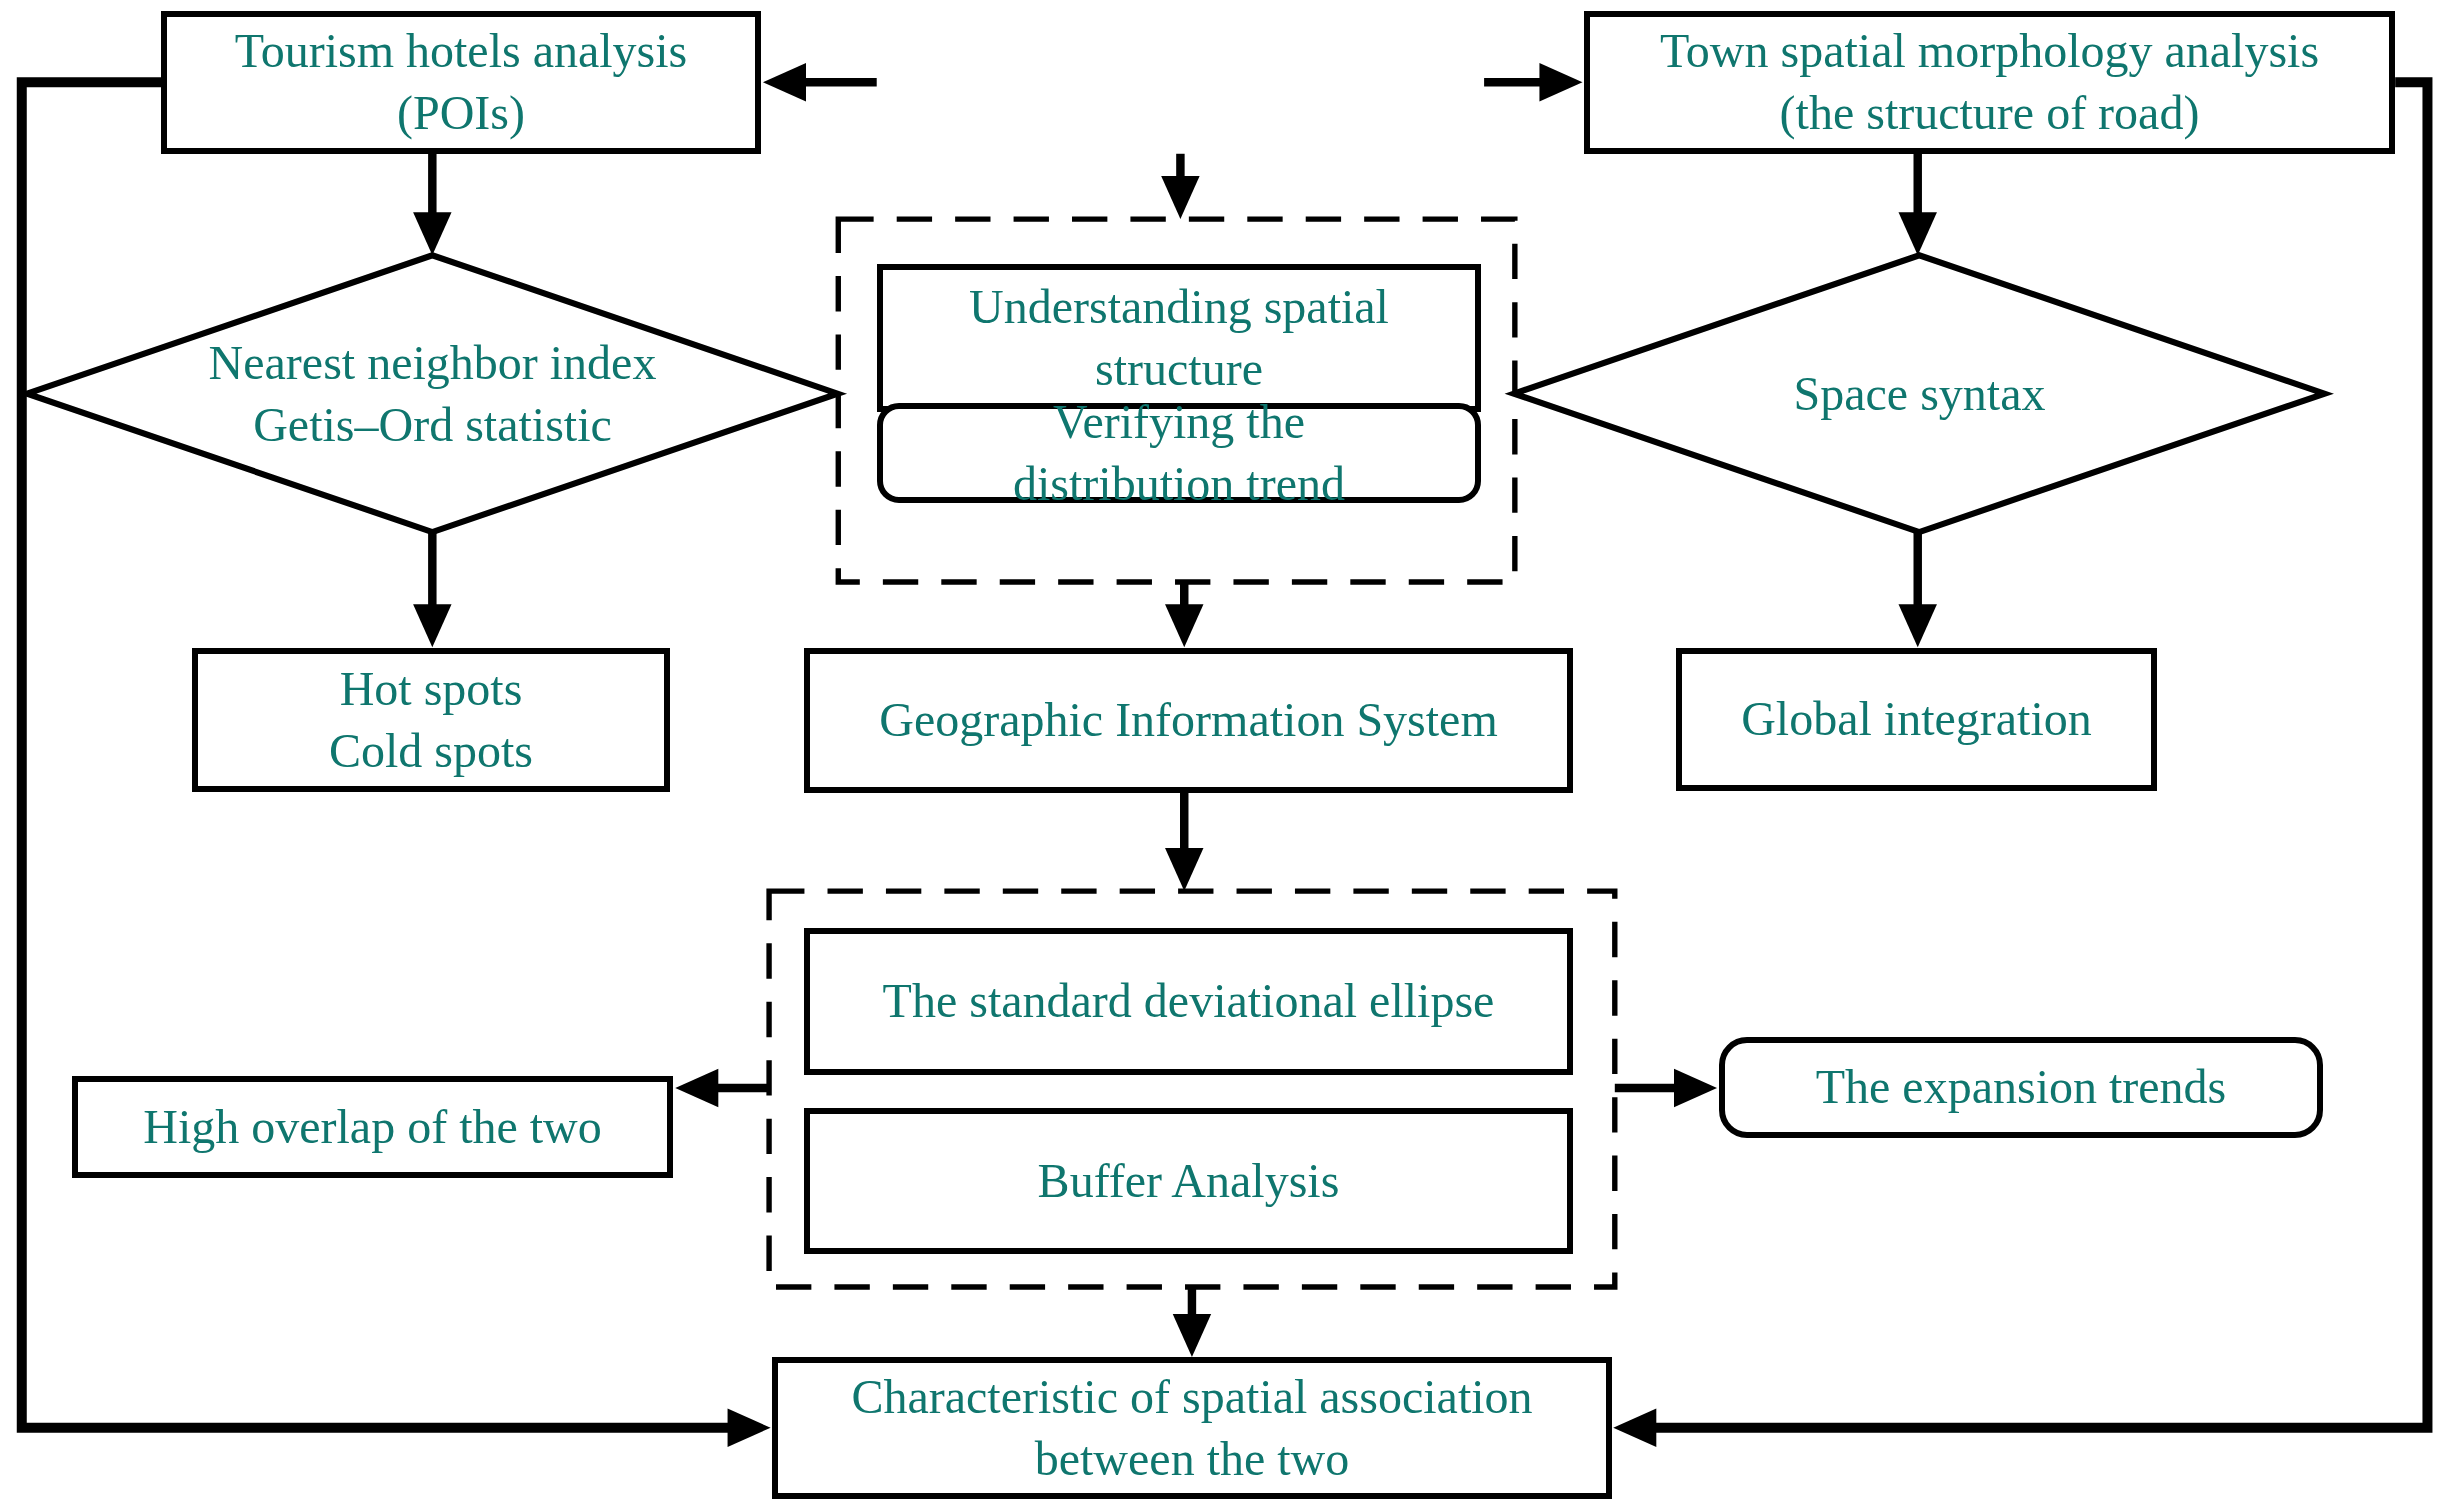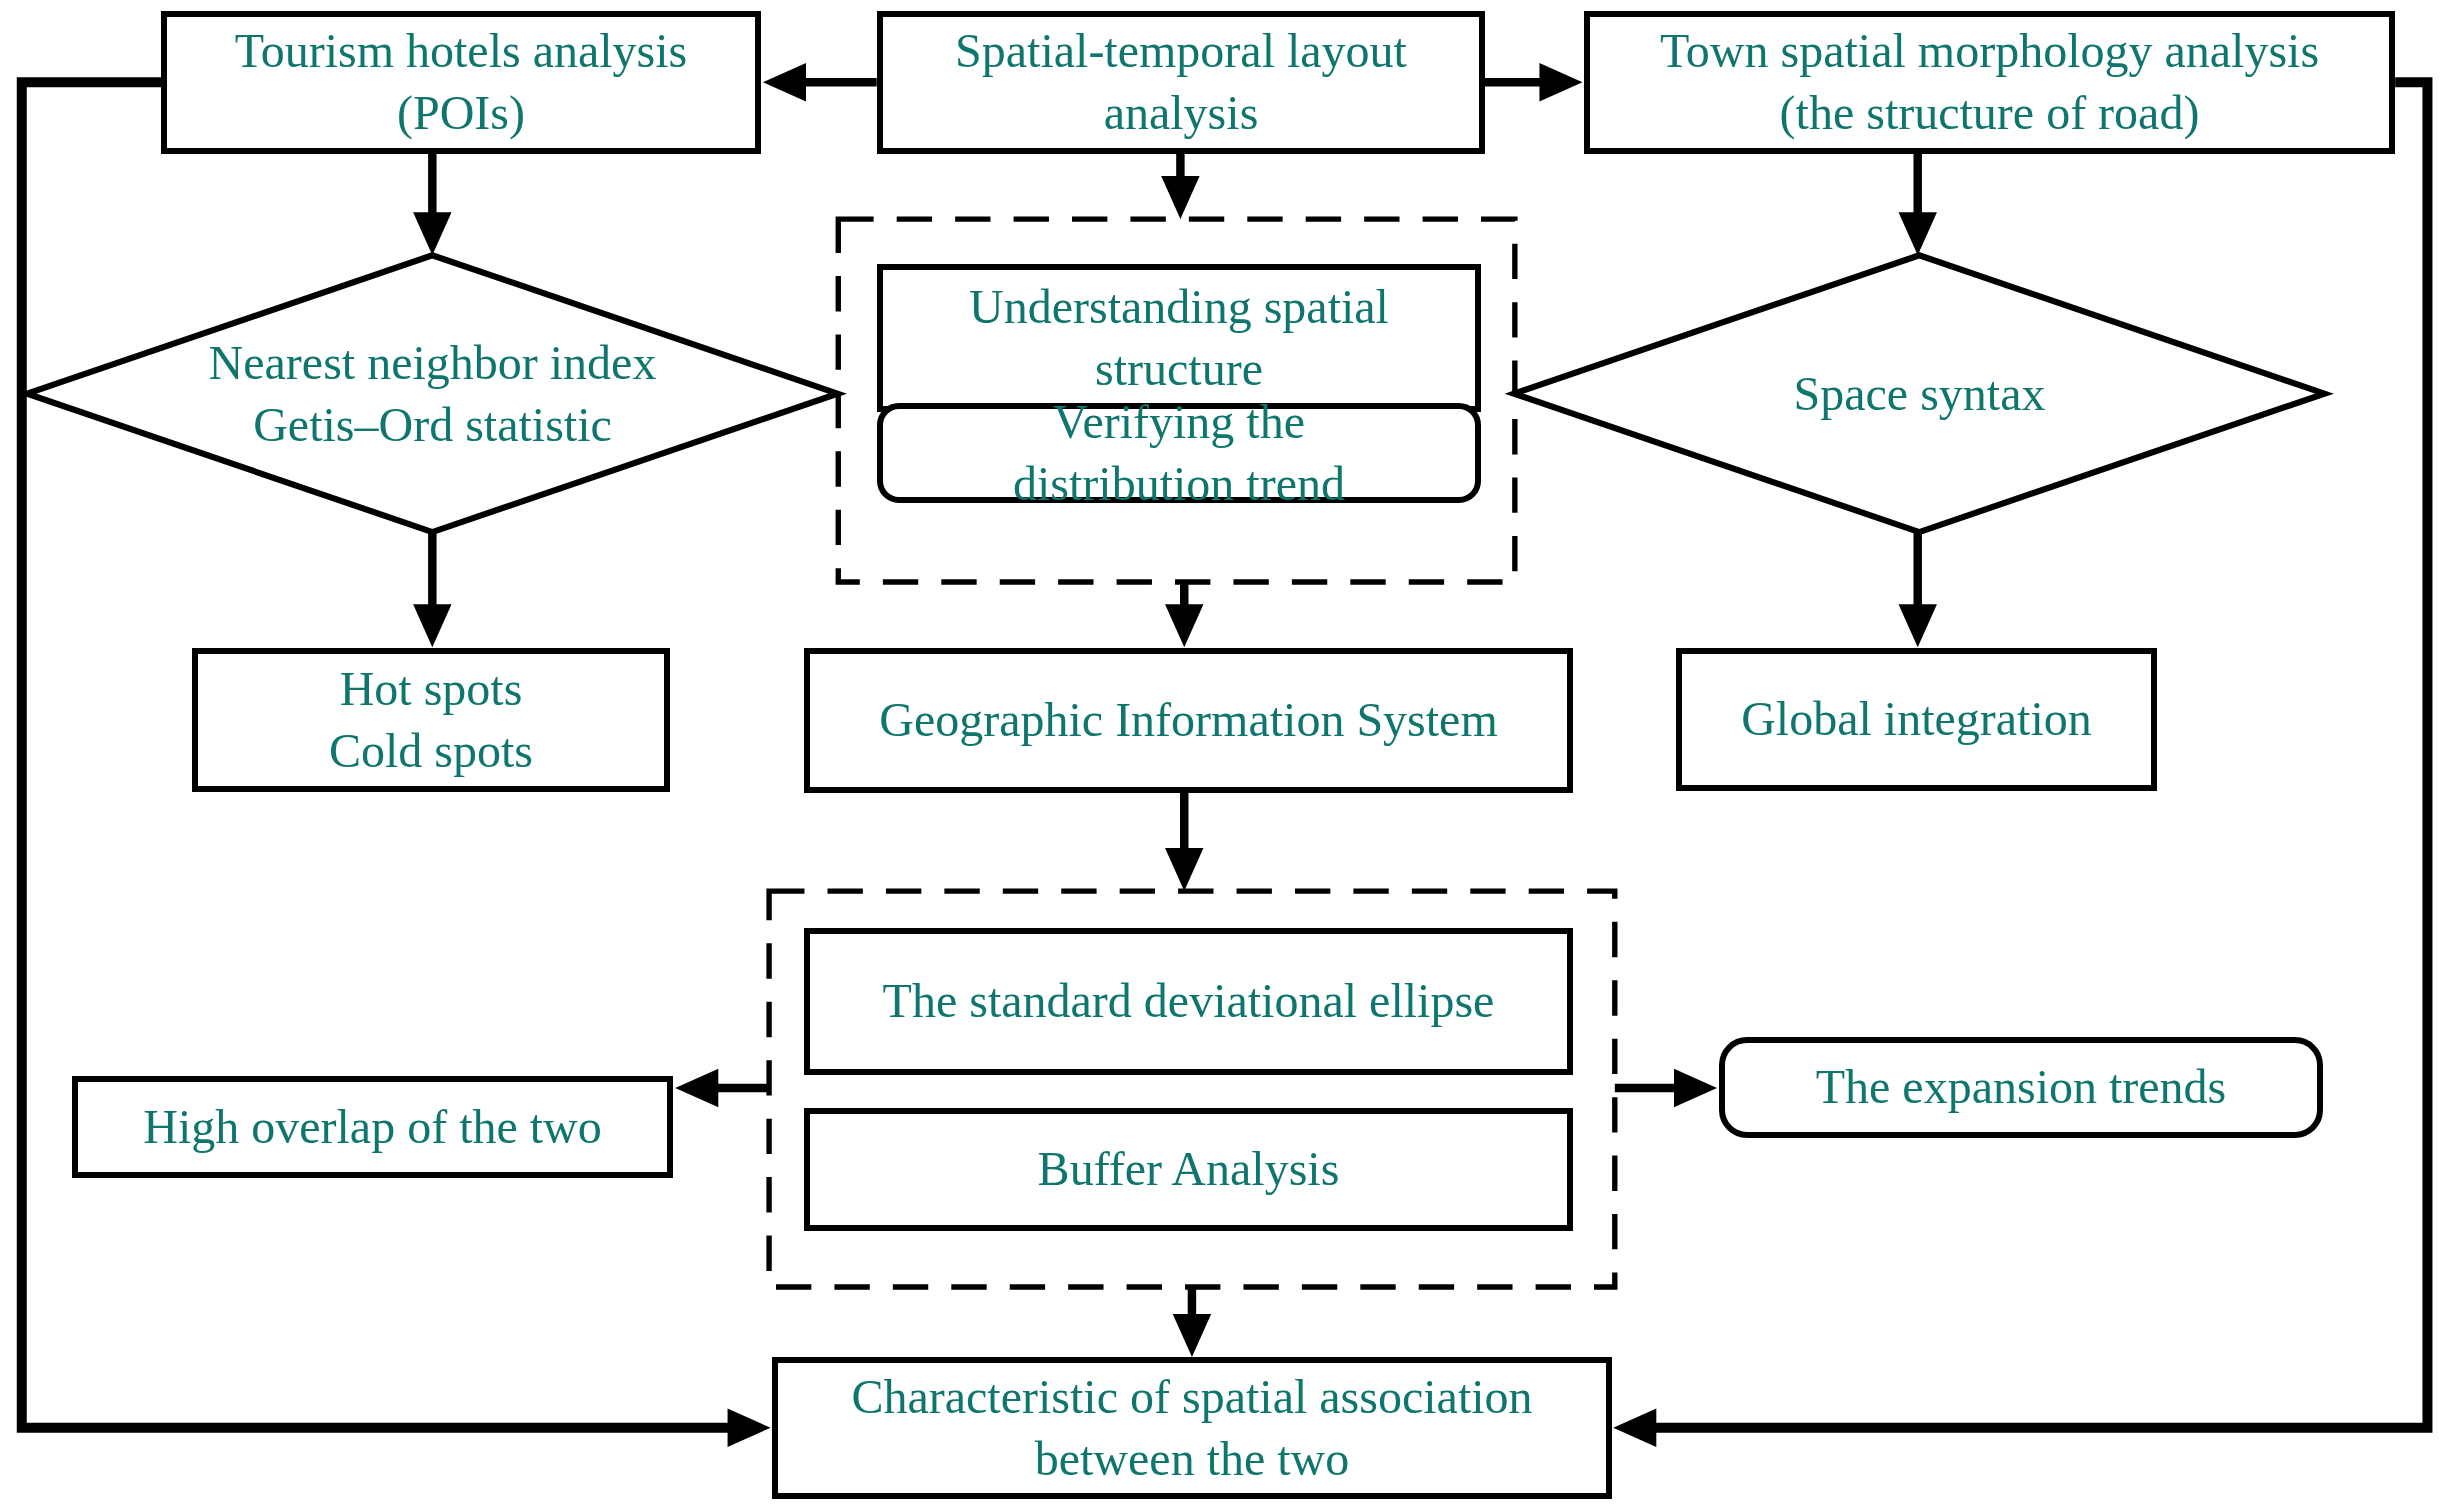--- a/index.html
+++ b/index.html
@@ -49,21 +49,21 @@
   .n-town           { left: 1584px; top: 10.8px;   width: 811px; height: 143px; }
   
   .n-understanding  { left: 877px; top: 240px;  width: 604px;  height: 148px; margin-top: 24px; }
   .n-verifying      { left: 877px; top: 403px;  width: 604px;  height: 100px; border-radius: 22px; }
   
   .n-hotspots       { left: 192px;  top: 648px;  width: 478px;  height: 144px; }
   .n-gis            { left: 804px; top: 648px;  width: 769px; height: 145px; }
   .n-global         { left: 1676px; top: 648px;  width: 481px;  height: 143px; }
   
   .n-sde            { left: 804px; top: 928px; width: 769px; height: 147px; }
-  .n-buffer         { left: 804px; top: 1108px; width: 769px; height: 123px; }
+  .n-buffer         { left: 804px; top: 1108px; width: 769px; height: 146px; }
   
   .n-overlap        { left: 72px;   top: 1036px; width: 601px;  height: 102px; margin-top: 40px; }
   .n-expansion      { left: 1719px; top: 1037px; width: 604px;  height: 101px; border-radius: 28px; }
   
   .n-characteristic { left: 772px; top: 1357px; width: 840px; height: 142px; }
   
   .lbl-nni          { left: 48px;   top: 294px;  width: 769px; height: 200px; }
   .lbl-syntax       { left: 1535px; top: 294px;  width: 769px; height: 200px; }
 </style>
 </head>
@@ -109,22 +109,20 @@
     <line x1="1000" y1="1415" x2="930" y2="1415" stroke="#000" stroke-width="11"></line>
     <polygon points="878,1415 934,1390 934,1440" fill="#000"></polygon>
     <line x1="2100" y1="1415" x2="2181" y2="1415" stroke="#000" stroke-width="11"></line>
     <polygon points="2233,1415 2177,1390 2177,1440" fill="#000"></polygon>
     <line x1="1550" y1="1674" x2="1550" y2="1713" stroke="#000" stroke-width="11"></line>
     <polygon points="1550,1765 1525,1709 1575,1709" fill="#000"></polygon>
   </svg>
 
   <div class="node n-tourism">Tourism hotels analysis
 (POIs)</div>
-  <div class="node n-spatial">Spatial-temporal layout
-analysis</div>
   <div class="node n-town">Town spatial morphology analysis
 (the structure of road)</div>
 
   <div class="diamond-label lbl-nni">Nearest neighbor index
 Getis–Ord statistic</div>
   <div class="diamond-label lbl-syntax">Space syntax</div>
 
   <div class="node n-understanding">Understanding spatial
 structure</div>
   <div class="node n-verifying">Verifying the

